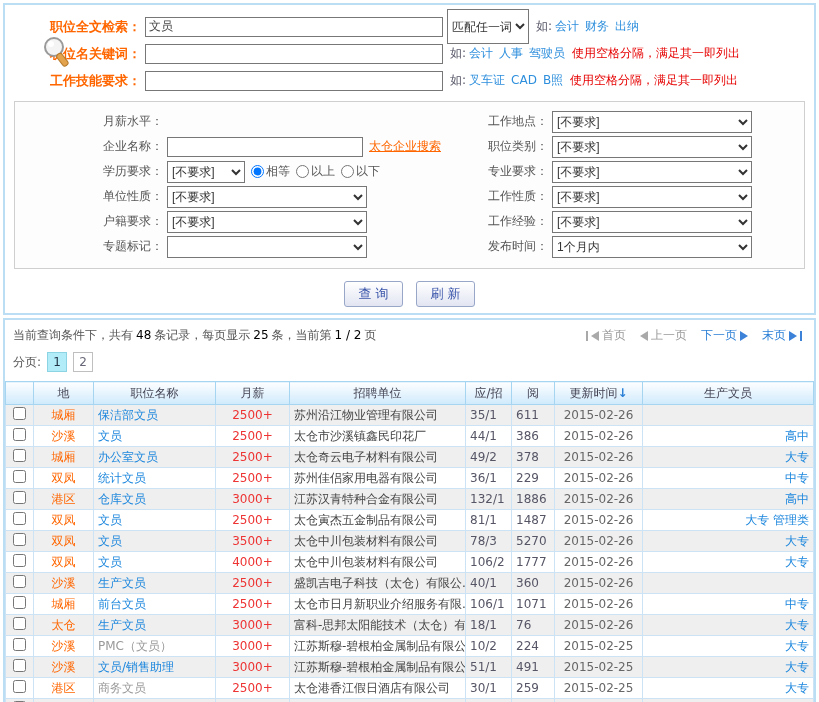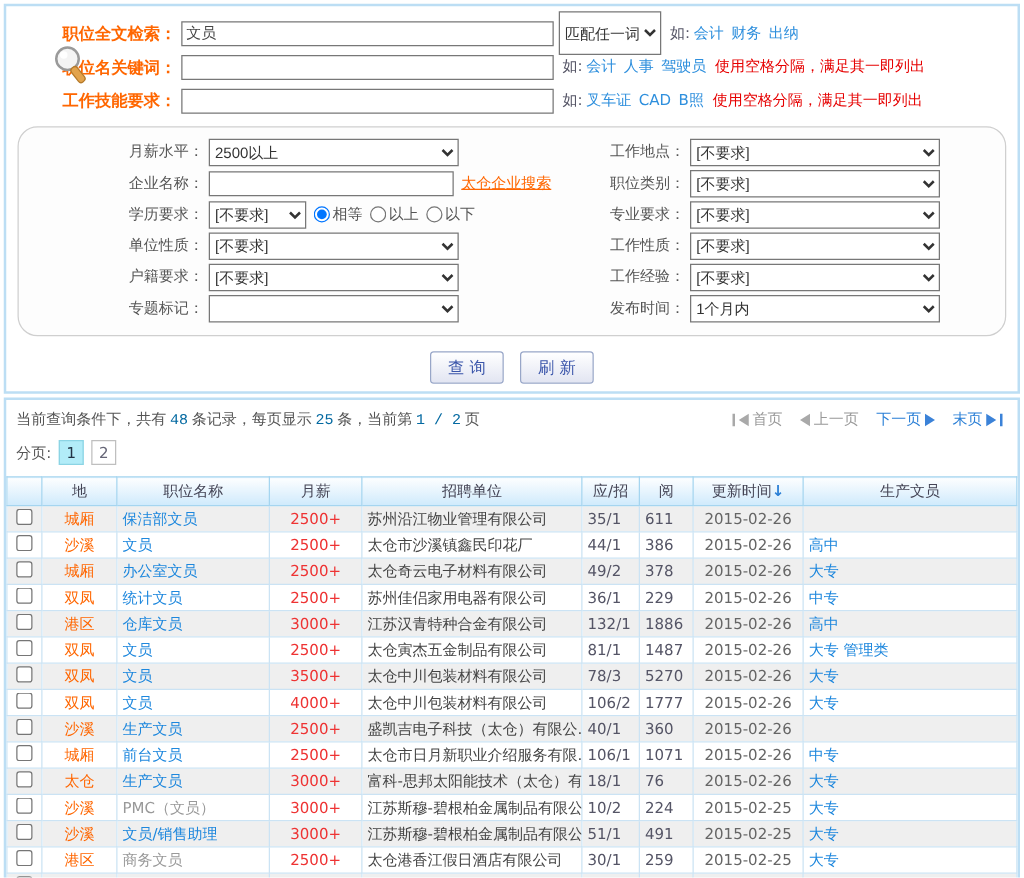--- a/index.html
+++ b/index.html
@@ -9,41 +9,41 @@
   .top-panel { margin:3px; padding:8px 0 6px 0; position:relative; }
   .magnifier { position:absolute; left:36px; top:30px; }
   .search-row { display:flex; align-items:center; height:27px; padding-left:40px; }
   .search-label { width:96px; text-align:right; color:#ff6600; font-weight:bold; font-size:13px; }
   .search-input { width:298px; height:20px; border:1px solid #777; margin-left:4px; padding:0 3px; font-size:12px; color:#444; }
   .match-select { height:35px; margin-left:4px; font-size:12px; color:#333; border:1px solid #777; background:#fff; }
   .hint { margin-left:7px; white-space:nowrap; }
   .hint .pre { color:#556; }
   .hint a { color:#2e8fdd; text-decoration:none; margin:0 3px; }
   .hint .note { color:#e60000; margin-left:4px; }
-  .filter-box { margin:7px 9px 0 9px; border:1px solid #cfcfcf; border-radius:16px; background:#fdfdfd; padding:7px 0 9px 0; }
+  .filter-box { margin:7px 9px 0 9px; border:1px solid #cfcfcf; border-radius:0; background:#fdfdfd; padding:7px 0 9px 0; }
   .filter-row { display:flex; align-items:center; height:25px; }
   .f-left { display:flex; align-items:center; width:445px; }
   .f-right { display:flex; align-items:center; }
   .f-label-l { width:148px; text-align:right; color:#555; }
   .f-label-r { width:88px; text-align:right; color:#555; }
   .f-select { width:200px; height:22px; border:1px solid #777; background:#fff; color:#333; font-size:12px; margin-left:4px; }
   .f-select-sm { width:78px; height:22px; border:1px solid #777; background:#fff; color:#333; font-size:12px; margin-left:4px; }
   .f-input { width:196px; height:20px; border:1px solid #777; margin-left:4px; padding:0 3px; color:#444; }
   .org-link { color:#ff6600; text-decoration:underline; margin-left:6px; }
   .radio-group { display:flex; align-items:center; margin-left:6px; color:#555; }
   .radio-group label { margin-right:6px; display:flex; align-items:center; }
   .radio-group input { margin-right:2px; }
   .btn-row { text-align:center; margin-top:12px; }
   .btn { display:inline-block; border:1px solid #98a6c8; border-radius:3px;
     background:linear-gradient(#ffffff,#e2e5f2); color:#3a55aa; font-size:13px;
     padding:3px 13px; margin:0 5px; cursor:pointer; font-family:inherit; }
   .results-panel { margin:3px; border:2px solid #bcdef4; height:412px; overflow:hidden; }
   .info-row { display:flex; justify-content:space-between; align-items:center; padding:7px 8px 4px 8px; }
   .summary { color:#555; }
-  .summary .num { color:#0369a1; padding:0 3px;font-family:Liberation Mono, monospace; }
+  .summary .num { color:#000000; padding:0 3px; }
   .pagination { display:flex; align-items:center; gap:14px; padding-right:4px; }
   .pg-item { display:flex; align-items:center; gap:3px; cursor:pointer; text-decoration:none; }
   .pg-item.disabled { color:#999; }
   .pg-item.enabled { color:#2a7fd6; }
   .tri { width:0; height:0; display:inline-block; }
   .tri-l-gray { border-top:5px solid transparent; border-bottom:5px solid transparent; border-right:8px solid #a9a9a9; }
   .tri-r-blue { border-top:5px solid transparent; border-bottom:5px solid transparent; border-left:8px solid #3b82d8; }
   .bar-gray { width:2px; height:10px; background:#a9a9a9; display:inline-block; }
   .bar-blue { width:2px; height:10px; background:#3b82d8; display:inline-block; }
   .pager-row { display:flex; align-items:center; padding:4px 8px 9px 8px; gap:6px; }
@@ -57,21 +57,21 @@
   tr.odd td { background:#efefef; }
   tr.even td { background:#ffffff; }
   td.c-check { text-align:center; }
   td.c-loc { text-align:center; } td.c-loc a { color:#ff6600; text-decoration:none;font-family:Liberation Mono, monospace; }
   td.c-title a { color:#1d87dd; text-decoration:none; }
   td.c-title a.visited { color:#999; }
   td.c-salary { text-align:center; color:#ee3333; }
   td.c-company { color:#444; }
   td.c-ratio, td.c-views { color:#556; padding-right:7px; }
   td.c-date { text-align:center; color:#666; }
-  td.c-req { color:#1d87dd; }
+  td.c-req { color:#1d87dd;text-align:right; }
   .sort-arrow { color:#2a7fd6; font-weight:bold; }
   input[type=checkbox] { width:13px; height:13px; }
 </style>
 </head>
 <body>
 
 <div class="panel top-panel">
   <span class="magnifier">
     <svg width="32" height="36" viewBox="0 0 32 36">
       <circle cx="13" cy="12" r="9" fill="#f4f4f4" stroke="#9a9a9a" stroke-width="2"></circle>
@@ -104,21 +104,20 @@
     <input class="search-input" type="text" value="" style="">
     <span class="hint">
       <span class="pre">如:</span><span><a href="#">叉车证</a><a href="#">CAD</a><a href="#">B照</a></span><span class="note">使用空格分隔，满足其一即列出</span>
     </span>
   </div>
 
   <div class="filter-box">
     <div class="filter-row">
       <div class="f-left">
         <span class="f-label-l">月薪水平：</span>
-        <select class="f-select"><option>2500以上</option></select>
       </div>
       <div class="f-right">
         <span class="f-label-r">工作地点：</span>
         <select class="f-select"><option>[不要求]</option></select>
       </div>
     </div>
     <div class="filter-row">
       <div class="f-left">
         <span class="f-label-l">企业名称：</span>
         <input class="f-input" type="text" value="" style="">

